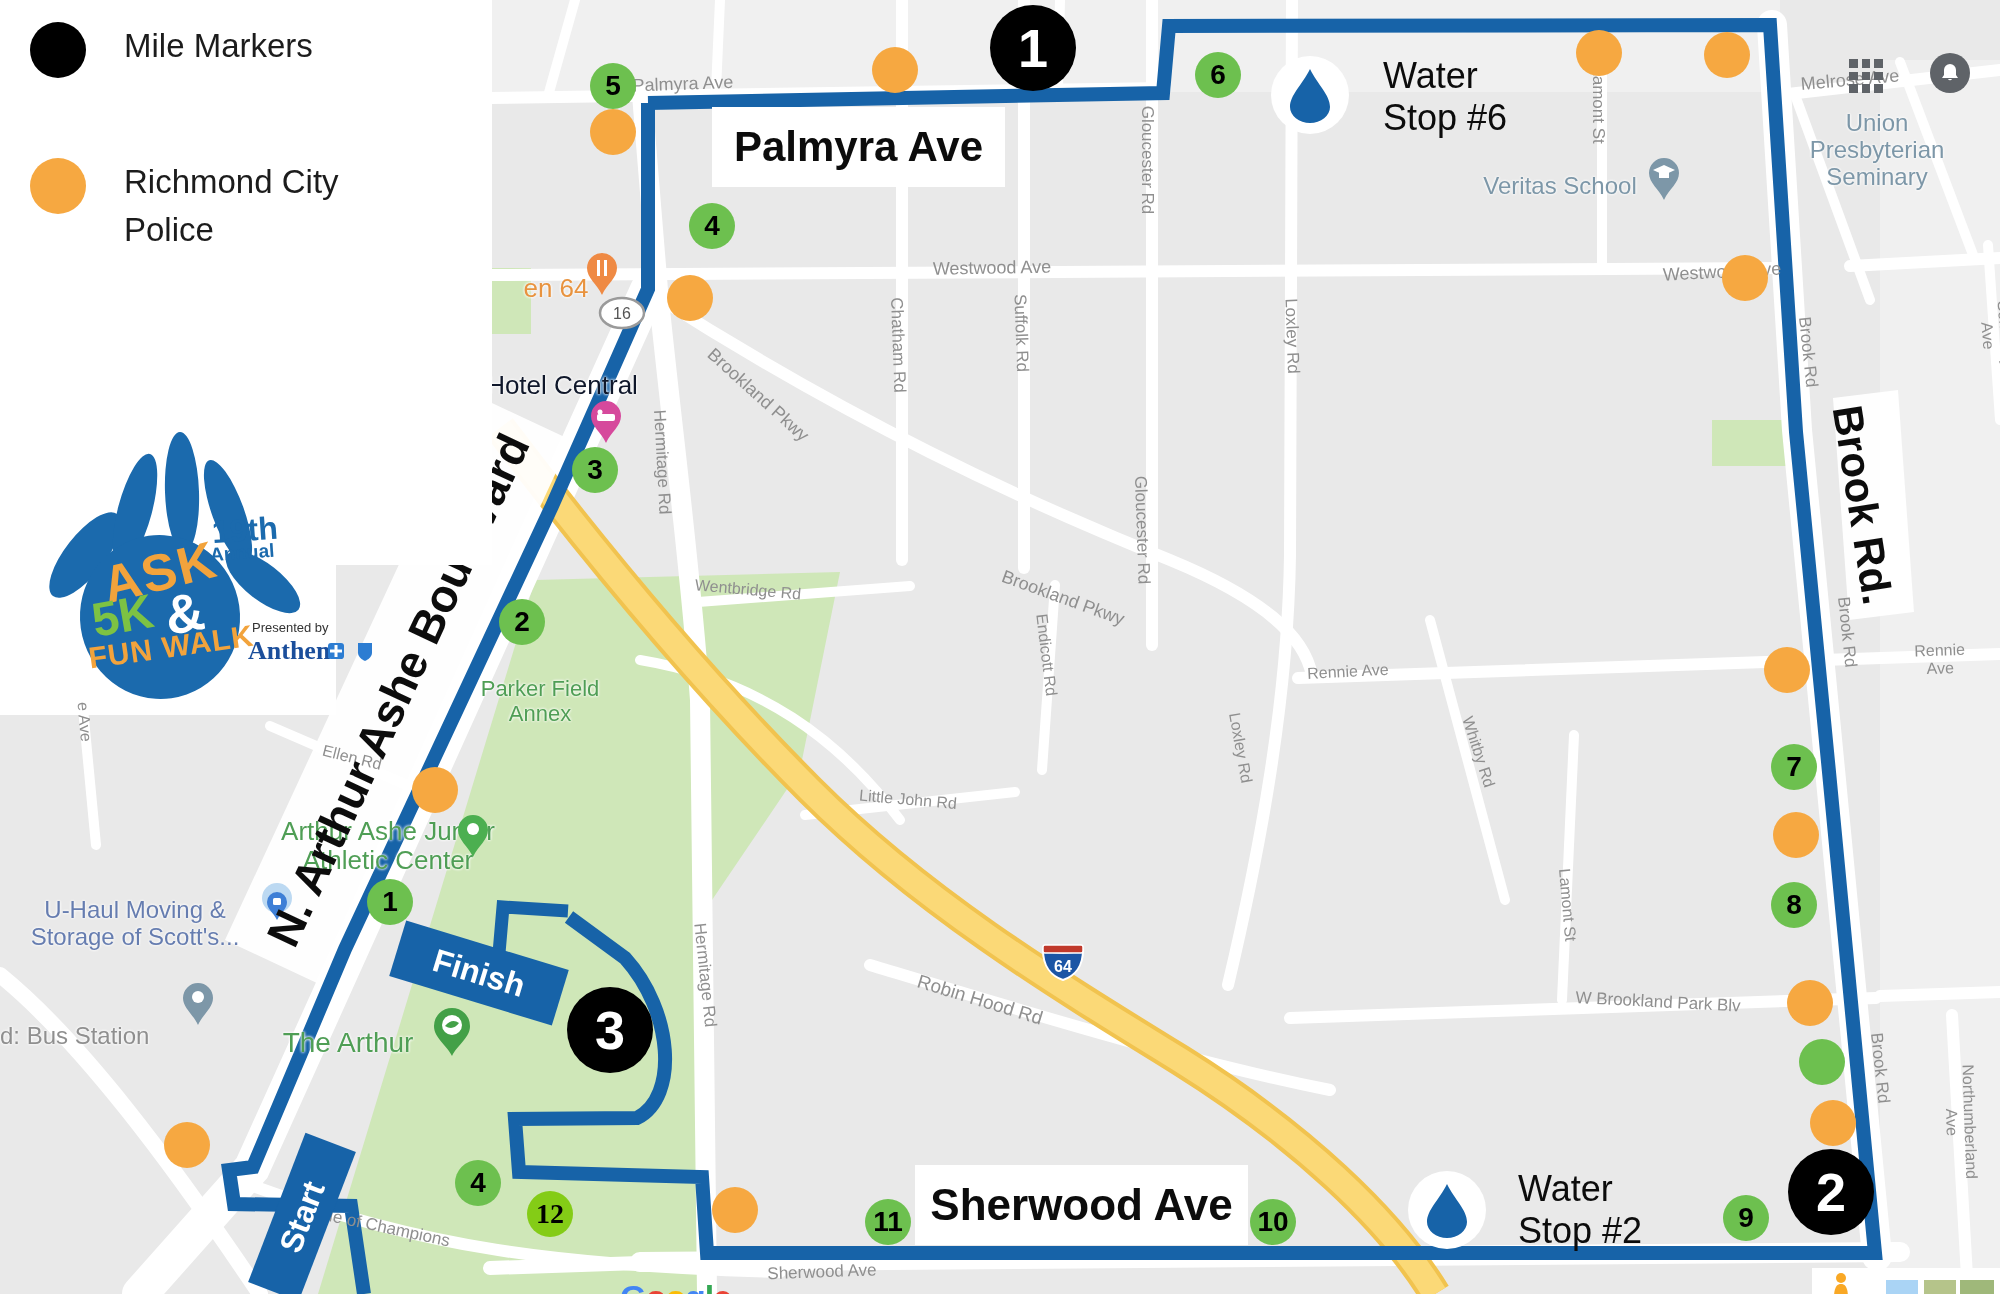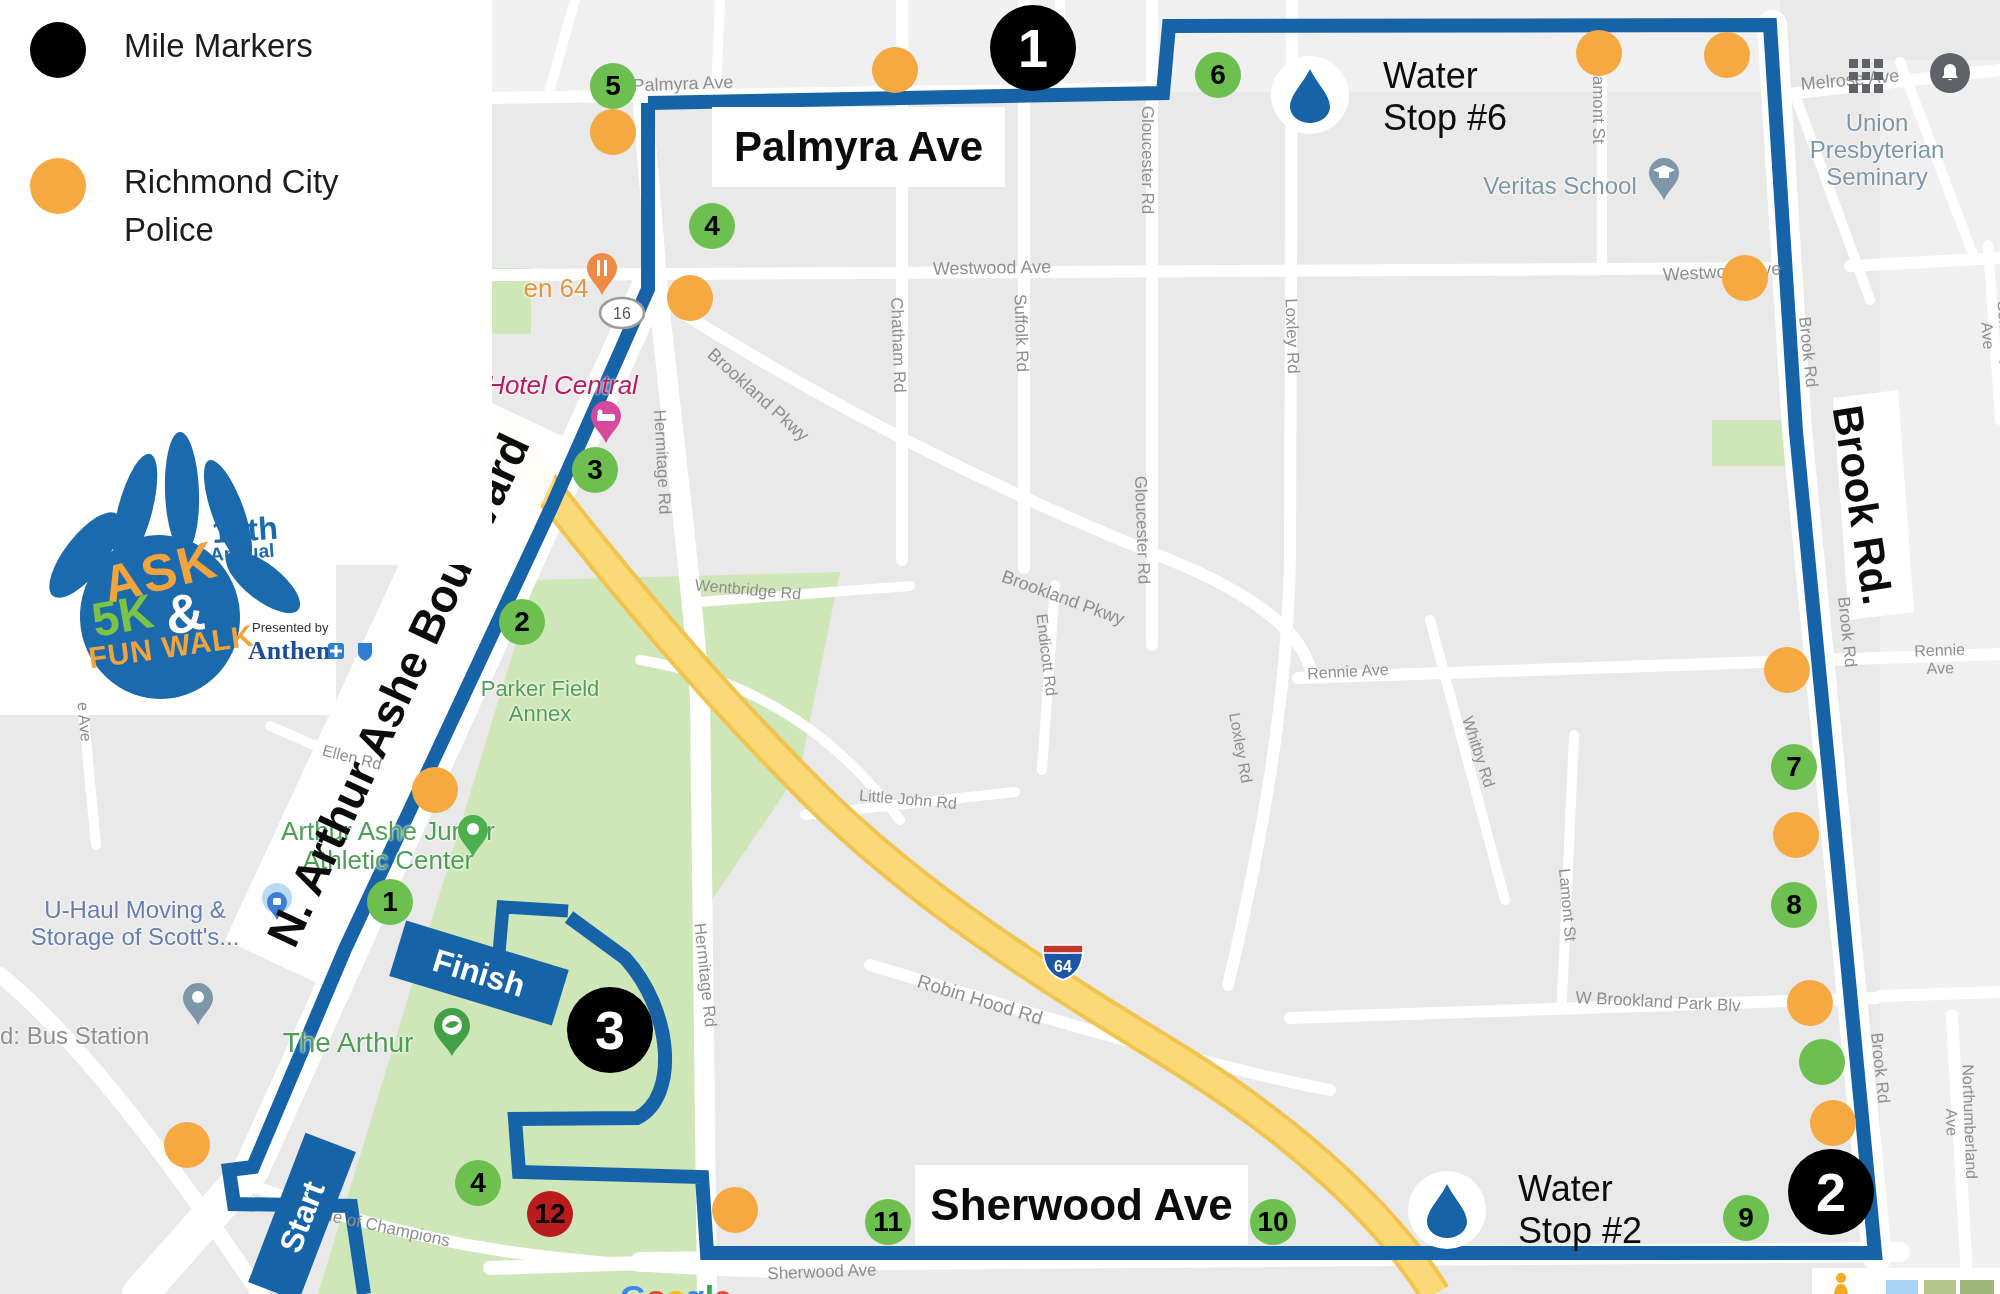--- a/index.html
+++ b/index.html
@@ -267,21 +267,21 @@
       <div class="slabel" style="left: 352px; top: 758px; font-size: 16px; color: rgb(143, 143, 143); transform: translate(-50%, -50%) rotate(14deg);">Ellen Rd</div>
       <div class="slabel" style="left: 84px; top: 722px; font-size: 16px; color: rgb(143, 143, 143); transform: translate(-50%, -50%) rotate(85deg);">e Ave</div>
       <div class="slabel" style="left: 368px; top: 1224px; font-size: 17px; color: rgb(143, 143, 143); transform: translate(-50%, -50%) rotate(12deg);">Avenue of Champions</div>
       <div class="slabel" style="left: 1658px; top: 1002px; font-size: 17px; color: rgb(143, 143, 143); transform: translate(-50%, -50%) rotate(3deg);">W Brookland Park Blv</div>
       <div class="poilabel" style="left: 556px; top: 289px; font-size: 26px; color: rgb(232, 147, 63); transform: translate(-50%, -50%);">en 64</div>
       <div class="pin" style="left: 602px; top: 300px;"><svg width="34" height="44" viewBox="0 0 34 44">
           <path d="M17,1 a15,15 0 0 1 15,15 c0,10 -10,16 -15,27 C12,32 2,26 2,16 A15,15 0 0 1 17,1 Z" fill="#ef8a44"></path>
           <rect x="12" y="8" width="3" height="16" fill="#fff"></rect>
           <rect x="19" y="8" width="3" height="16" fill="#fff"></rect>
         </svg></div>
-      <div class="poilabel" style="left: 562px; top: 386px; font-size: 26px; color: #be185d; transform: translate(-50%, -50%); font-style: italic;">Hotel Central</div>
+      <div class="poilabel" style="left: 562px; top: 386px; font-size: 26px; color: #0f172a; transform: translate(-50%, -50%);">Hotel Central</div>
       <div class="pin" style="left: 606px; top: 448px;"><svg width="34" height="44" viewBox="0 0 34 44">
           <path d="M17,1 a15,15 0 0 1 15,15 c0,10 -10,16 -15,27 C12,32 2,26 2,16 A15,15 0 0 1 17,1 Z" fill="#d6499c"></path>
           <rect x="8" y="14" width="18" height="7" rx="2" fill="#fff"></rect>
           <circle cx="11" cy="12" r="2.5" fill="#fff"></circle>
         </svg></div>
       <div class="poilabel" style="left: 1560px; top: 186px; font-size: 24px; color: rgb(125, 151, 168); transform: translate(-50%, -50%); text-align: center;">Veritas School</div>
       <div class="pin" style="left: 1664px; top: 205px;"><svg width="34" height="44" viewBox="0 0 34 44">
           <path d="M17,1 a15,15 0 0 1 15,15 c0,10 -10,16 -15,27 C12,32 2,26 2,16 A15,15 0 0 1 17,1 Z" fill="#7d97a8"></path>
           <path d="M17,8 L28,13 L17,18 L6,13 Z" fill="#fff"></path>
           <rect x="12" y="15" width="10" height="6" fill="#fff"></rect>
@@ -331,20 +331,20 @@
       <div class="marshal-marker" style="left: 522px; top: 622px; background: rgb(109, 192, 79);">2</div>
       <div class="marshal-marker" style="left: 595px; top: 470px; background: rgb(109, 192, 79);">3</div>
       <div class="marshal-marker" style="left: 712px; top: 226px; background: rgb(109, 192, 79);">4</div>
       <div class="marshal-marker" style="left: 613px; top: 86px; background: rgb(109, 192, 79);">5</div>
       <div class="marshal-marker" style="left: 1218px; top: 75px; background: rgb(109, 192, 79);">6</div>
       <div class="marshal-marker" style="left: 1794px; top: 767px; background: rgb(109, 192, 79);">7</div>
       <div class="marshal-marker" style="left: 1794px; top: 905px; background: rgb(109, 192, 79);">8</div>
       <div class="marshal-marker" style="left: 1746px; top: 1218px; background: rgb(109, 192, 79);">9</div>
       <div class="marshal-marker" style="left: 1273px; top: 1222px; background: rgb(109, 192, 79);">10</div>
       <div class="marshal-marker" style="left: 888px; top: 1222px; background: rgb(109, 192, 79);">11</div>
-      <div class="marshal-marker" style="left: 550px; top: 1214px; background: #b91c1c;">12</div>
+      <div class="marshal-marker" style="left: 550px; top: 1214px; background: #84cc16; font-family: Liberation Serif, serif;">12</div>
       <div class="marshal-marker" style="left: 478px; top: 1183px; background: rgb(109, 192, 79);">4</div>
       <div class="marshal-marker" style="left: 1822px; top: 1062px; background: rgb(109, 192, 79);"></div>
       <div class="mile-marker" style="left: 1033px; top: 48px;">1</div>
       <div class="mile-marker" style="left: 1831px; top: 1192px;">2</div>
       <div class="mile-marker" style="left: 610px; top: 1030px;">3</div>
     </div>
 </div>
 
 </body></html>

